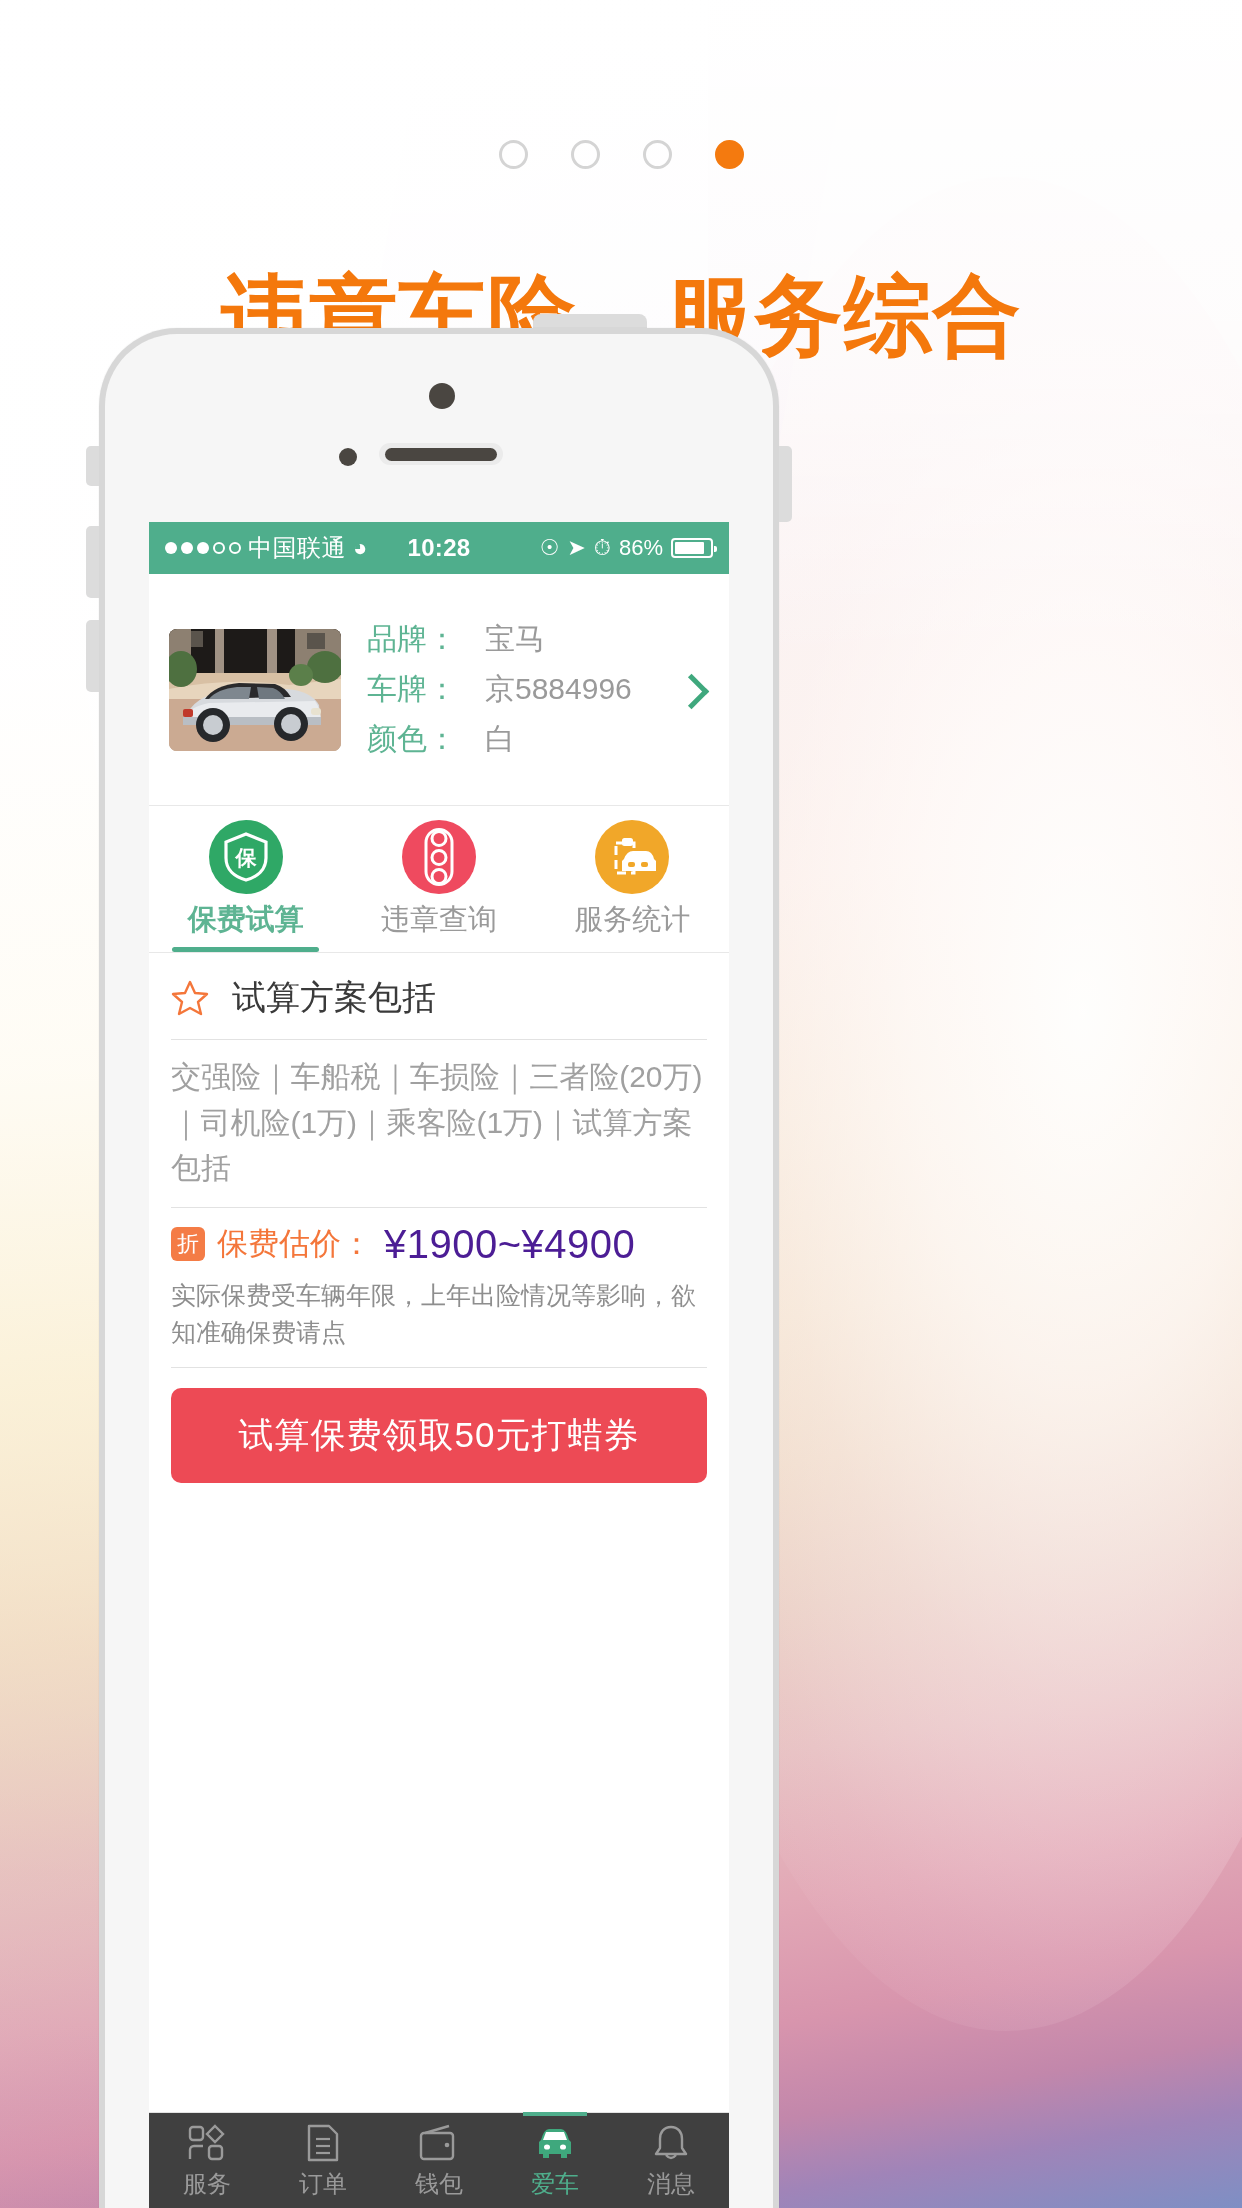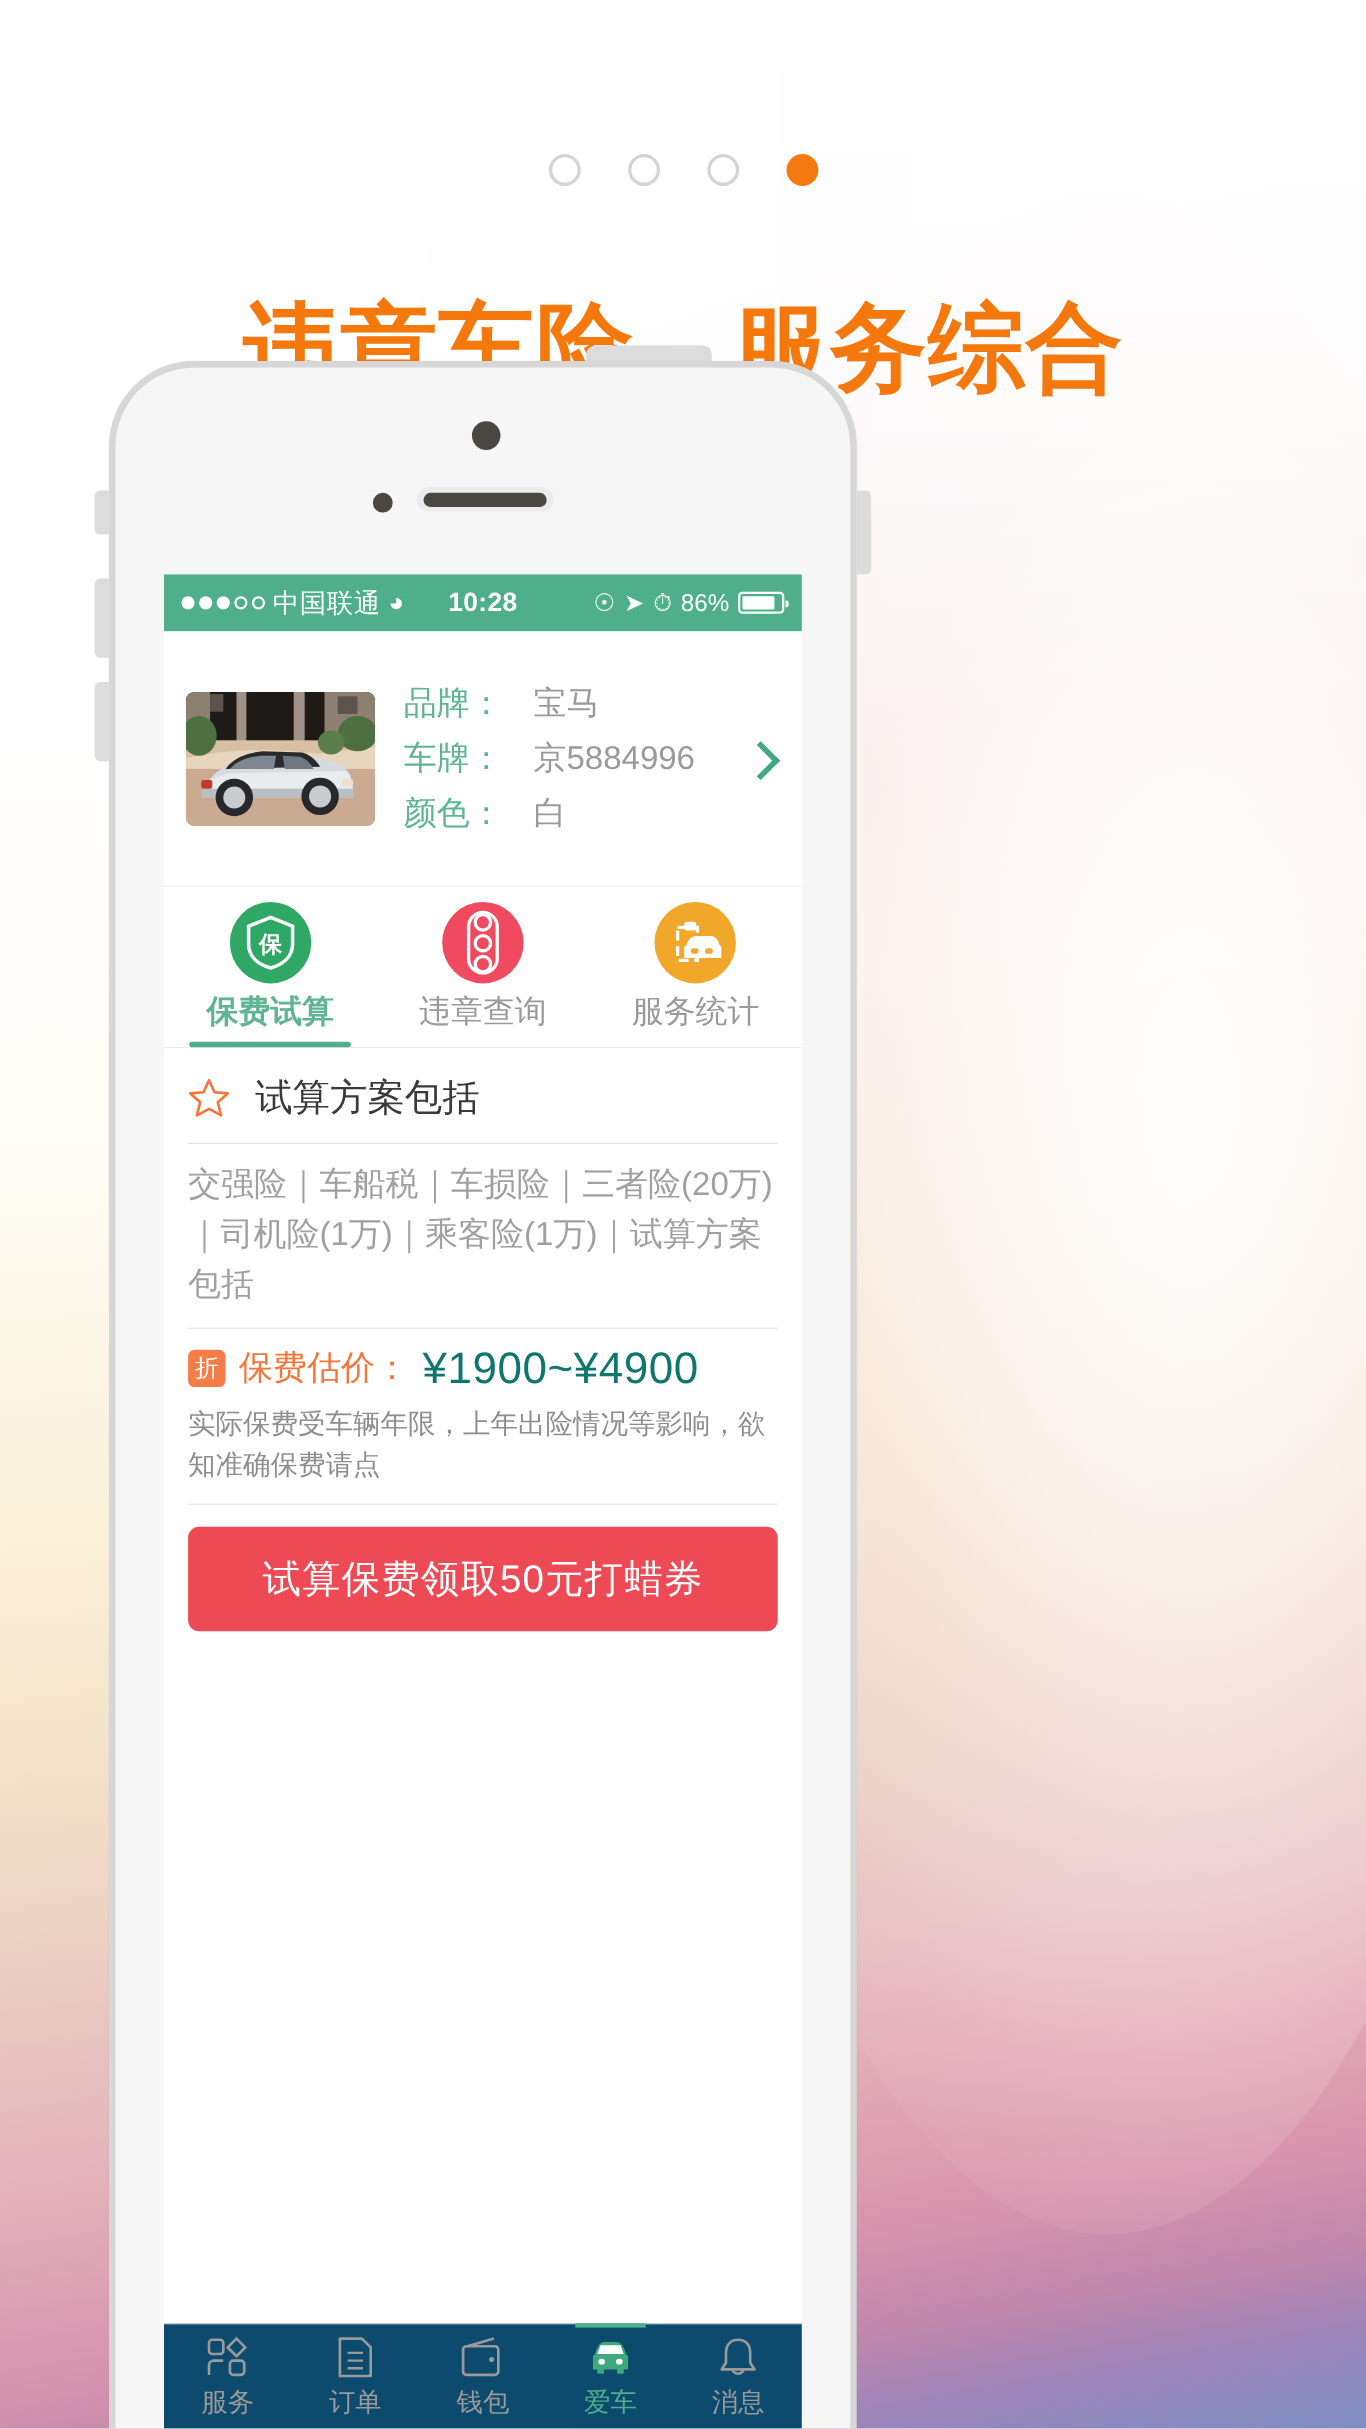--- a/index.html
+++ b/index.html
@@ -428,21 +428,21 @@
   .badge {
     background: #f47c46;
     color: #fff;
     font-size: 22px;
     width: 34px; height: 34px;
     border-radius: 6px;
     display: flex; align-items: center; justify-content: center;
     flex: 0 0 auto;
   }
   .price-label { font-size: 31px; color: #f4763a; }
-  .price-value { font-size: 40px; color: #0f766e; letter-spacing: 0.5px; }
+  .price-value { font-size: 40px; color: #4c1d95; letter-spacing: 0.5px; }
 
   .disclaimer {
     font-size: 25px;
     color: #8e8e8e;
     line-height: 1.48;
     padding: 6px 0 16px;
     border-bottom: 1px solid #e2e2e2;
   }
 
   .cta-wrap { padding: 20px 22px 16px; background: #fff; }
@@ -457,21 +457,21 @@
     font-family: inherit;
     letter-spacing: 1px;
   }
 
   
   .tabbar {
     position: absolute;
     left: 0; bottom: 0;
     width: 100%;
     height: 96px;
-    background: #0c4a6e;
+    background: #404040;
     border-top: 1px solid #e2e2e2;
     display: flex;
     box-sizing: border-box;
   }
   .bt {
     flex: 1;
     display: flex;
     flex-direction: column;
     align-items: center;
     justify-content: center;

